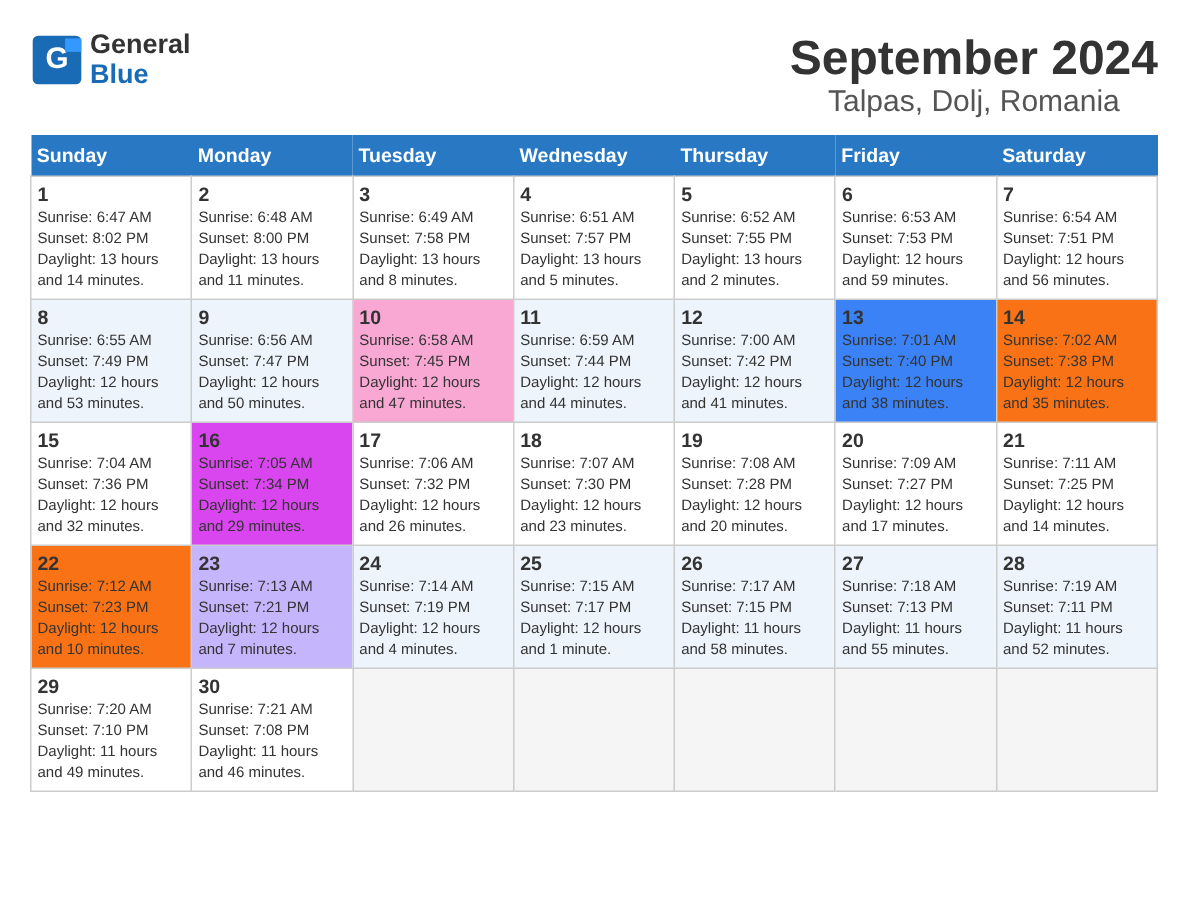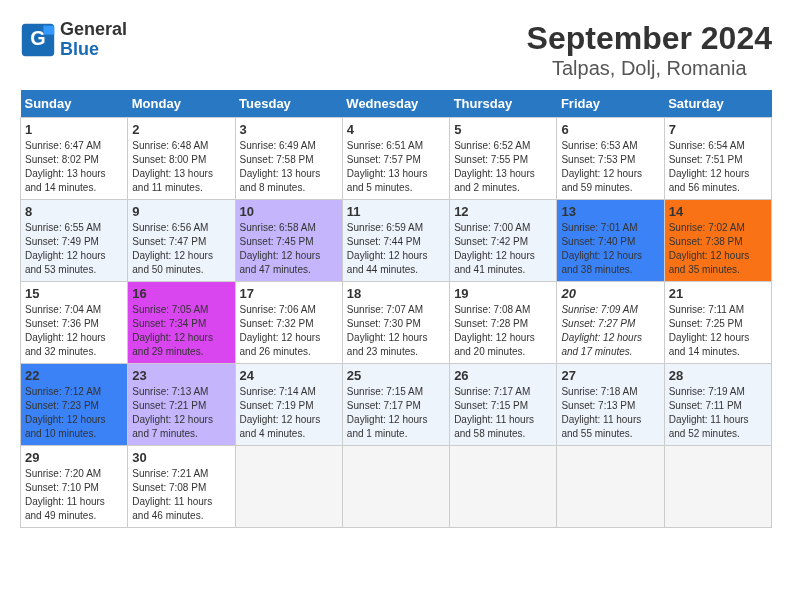--- a/index.html
+++ b/index.html
@@ -199,21 +199,21 @@
         </div>
       </td>
         <td style="background: rgb(238, 244, 251);">
         <span class="day-num">9</span>
         <div class="day-info">
           Sunrise: 6:56 AM<br>
           Sunset: 7:47 PM<br>
           Daylight: 12 hours and 50 minutes.
         </div>
       </td>
-        <td style="background: #c4b5fd; margin-left: 26px;">
+        <td style="background: #f9a8d4; margin-left: 26px;">
         <span class="day-num">10</span>
         <div class="day-info">
           Sunrise: 6:58 AM<br>
           Sunset: 7:45 PM<br>
           Daylight: 12 hours and 47 minutes.
         </div>
       </td>
         <td style="background: rgb(238, 244, 251);">
         <span class="day-num">11</span>
         <div class="day-info">
@@ -281,39 +281,39 @@
         </div>
       </td>
         <td style="background: rgb(255, 255, 255);">
         <span class="day-num">19</span>
         <div class="day-info">
           Sunrise: 7:08 AM<br>
           Sunset: 7:28 PM<br>
           Daylight: 12 hours and 20 minutes.
         </div>
       </td>
-        <td style="background: rgb(255, 255, 255); font-style: italic;">
+        <td style="background: rgb(255, 255, 255);">
         <span class="day-num">20</span>
         <div class="day-info">
           Sunrise: 7:09 AM<br>
           Sunset: 7:27 PM<br>
           Daylight: 12 hours and 17 minutes.
         </div>
       </td>
         <td style="background: rgb(255, 255, 255);">
         <span class="day-num">21</span>
         <div class="day-info">
           Sunrise: 7:11 AM<br>
           Sunset: 7:25 PM<br>
           Daylight: 12 hours and 14 minutes.
         </div>
       </td>
       </tr>
       <tr class="week-row" style="background: rgb(238, 243, 251);">
-        <td style="background: #3b82f6;">
+        <td style="background: #f97316;">
         <span class="day-num">22</span>
         <div class="day-info">
           Sunrise: 7:12 AM<br>
           Sunset: 7:23 PM<br>
           Daylight: 12 hours and 10 minutes.
         </div>
       </td>
         <td style="background: #c4b5fd;">
         <span class="day-num">23</span>
         <div class="day-info">

